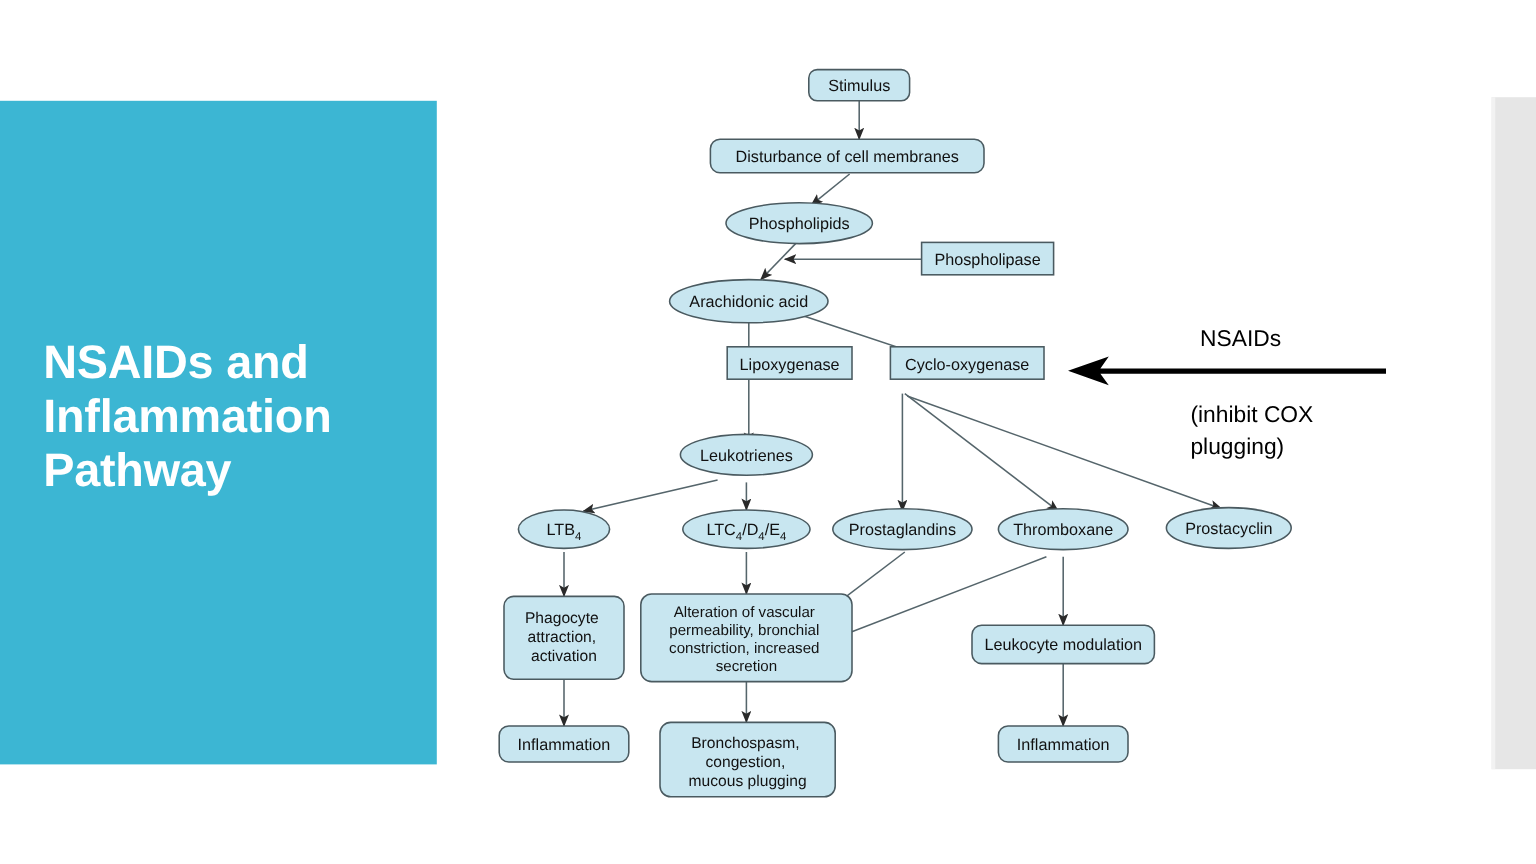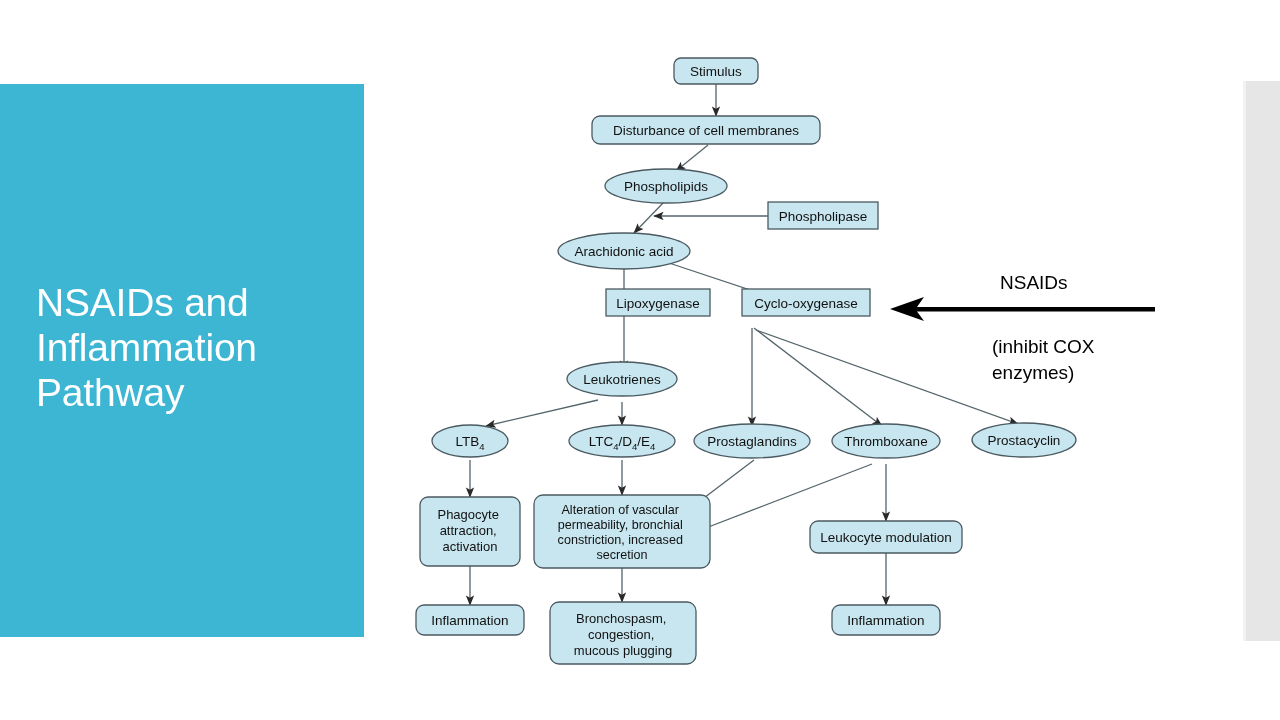--- a/index.html
+++ b/index.html
@@ -33,21 +33,21 @@
     height: 553px;
     background: #3cb6d3;
   }
   #title-text {
     position: absolute;
     left: 36px;
     top: 196px;
     width: 310px;
     color: #ffffff;
     font-size: 39px;
-    font-weight: normal;
+    font-weight: bold;
     line-height: 1.16;
     letter-spacing: -0.2px;
     white-space: pre-line;
   }
 
   
   #right-panel {
     position: absolute;
     left: 1243px;
     top: 81px;
@@ -289,16 +289,16 @@
       </g>
     </svg>
   </div>
 
   <div id="nsaids-annotation">
     <div id="nsaids-label">NSAIDs</div>
     <svg id="nsaids-arrow" viewBox="0 0 265 30">
       <path d="M0,15 L34,3 L27,13 L265,13 L265,17.5 L27,17.5 L34,27 Z" fill="#000000"></path>
     </svg>
     <div id="nsaids-sublabel">(inhibit COX
-enzymes)</div>
+plugging)</div>
   </div>
 
 </div>
 
 </body></html>

